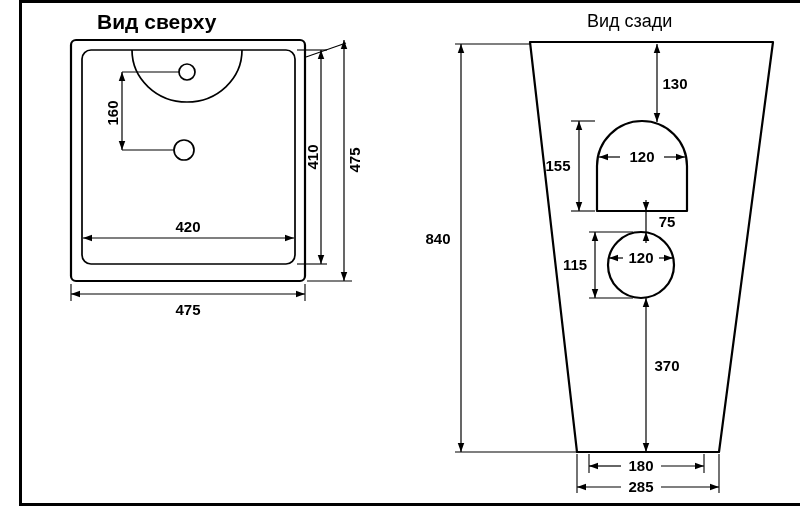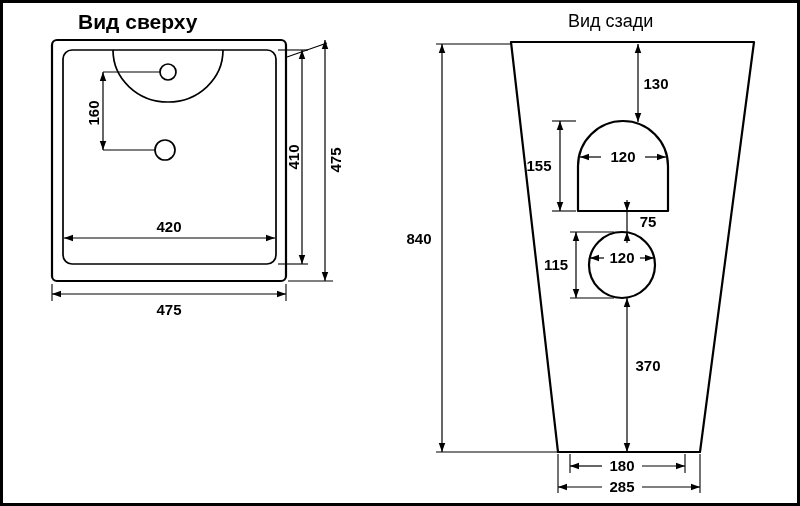--- a/index.html
+++ b/index.html
@@ -1,18 +1,18 @@
 <!DOCTYPE html>
 <html><head>
 <meta charset="utf-8">
 <style>
   html, body { margin: 0; padding: 0; background: #fff; }
   .stage {
     width: 740px; height: 506px; position: relative;
-    font-family: "Liberation Sans", sans-serif; background: #fff;
+    font-family: "Liberation Sans", sans-serif; background: #fff; margin-left: 19px;
   }
   svg { display: block; }
   .outline { fill: #fff; stroke: #000; stroke-width: 2.2; stroke-linejoin: round; }
   .thin    { fill: none; stroke: #000; stroke-width: 1.7; }
   .dim     { fill: none; stroke: #000; stroke-width: 1.2; }
   .ext     { fill: none; stroke: #000; stroke-width: 1.1; }
   .dimnum  { font-size: 15px; font-weight: bold; fill: #000; }
   .title-left  { font-size: 21px; font-weight: bold; fill: #000; }
   .title-right { font-size: 18px; fill: #000; }
   .border  { fill: none; stroke: #000; stroke-width: 3; }

